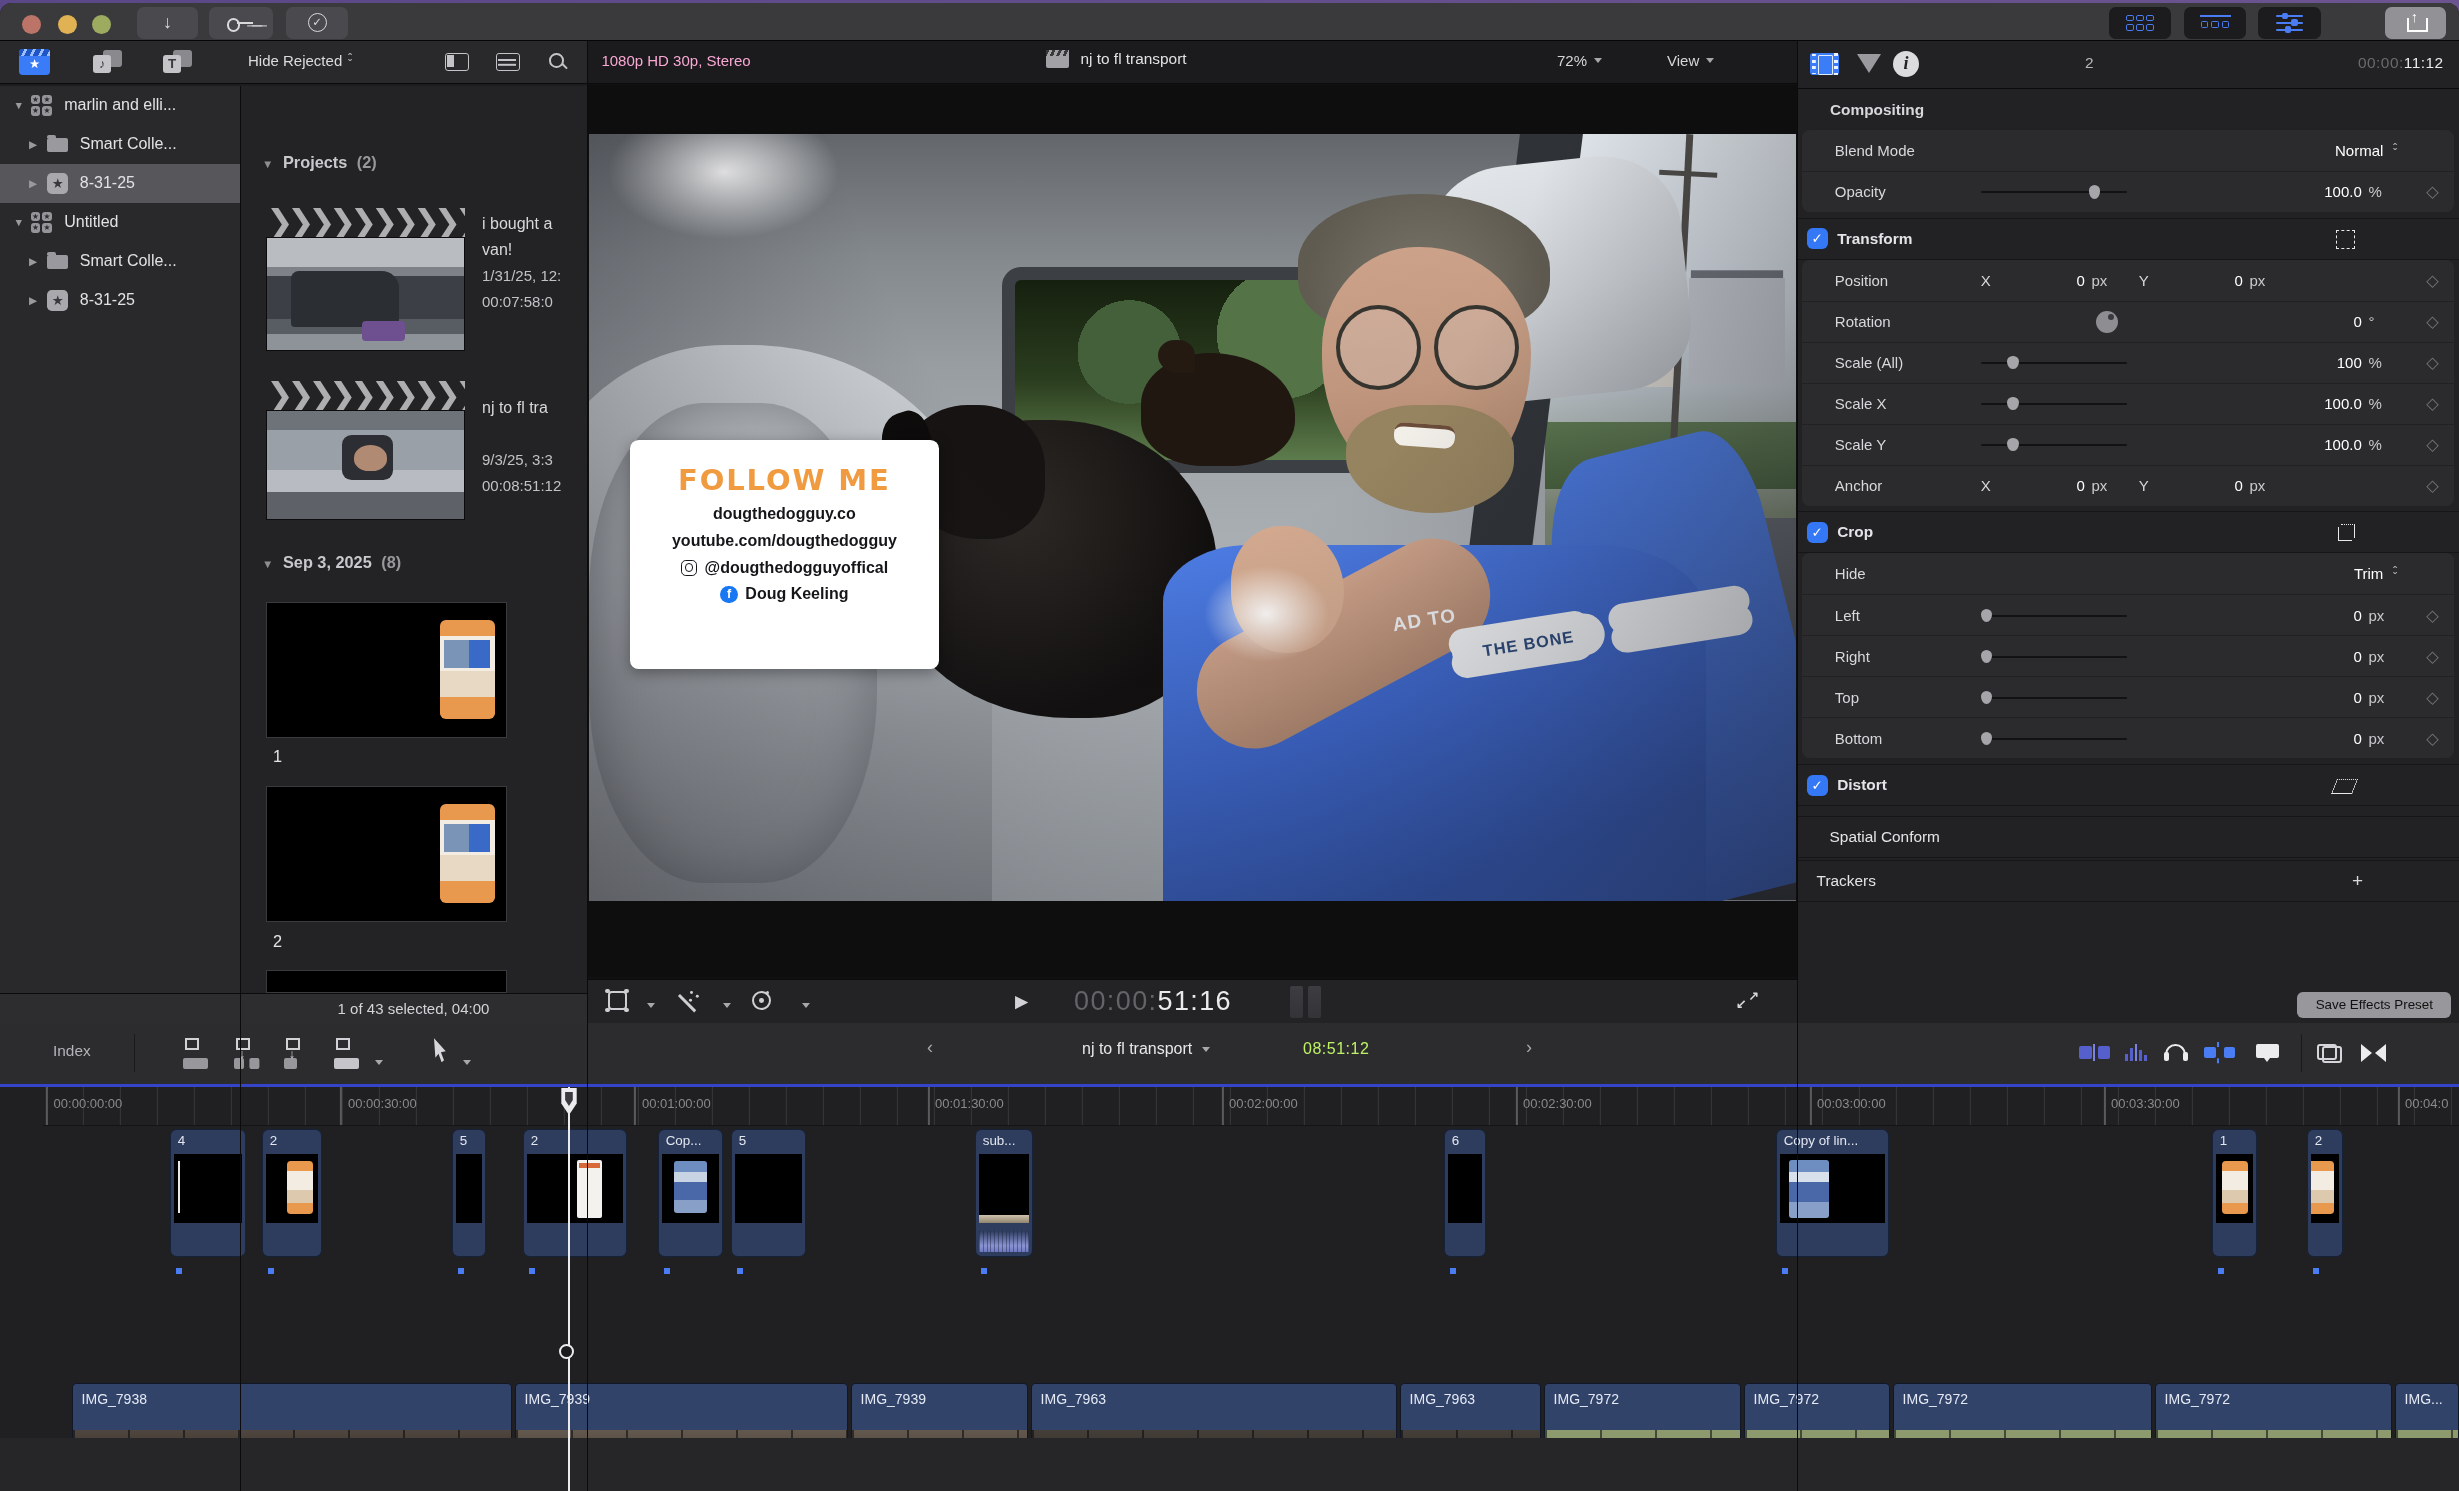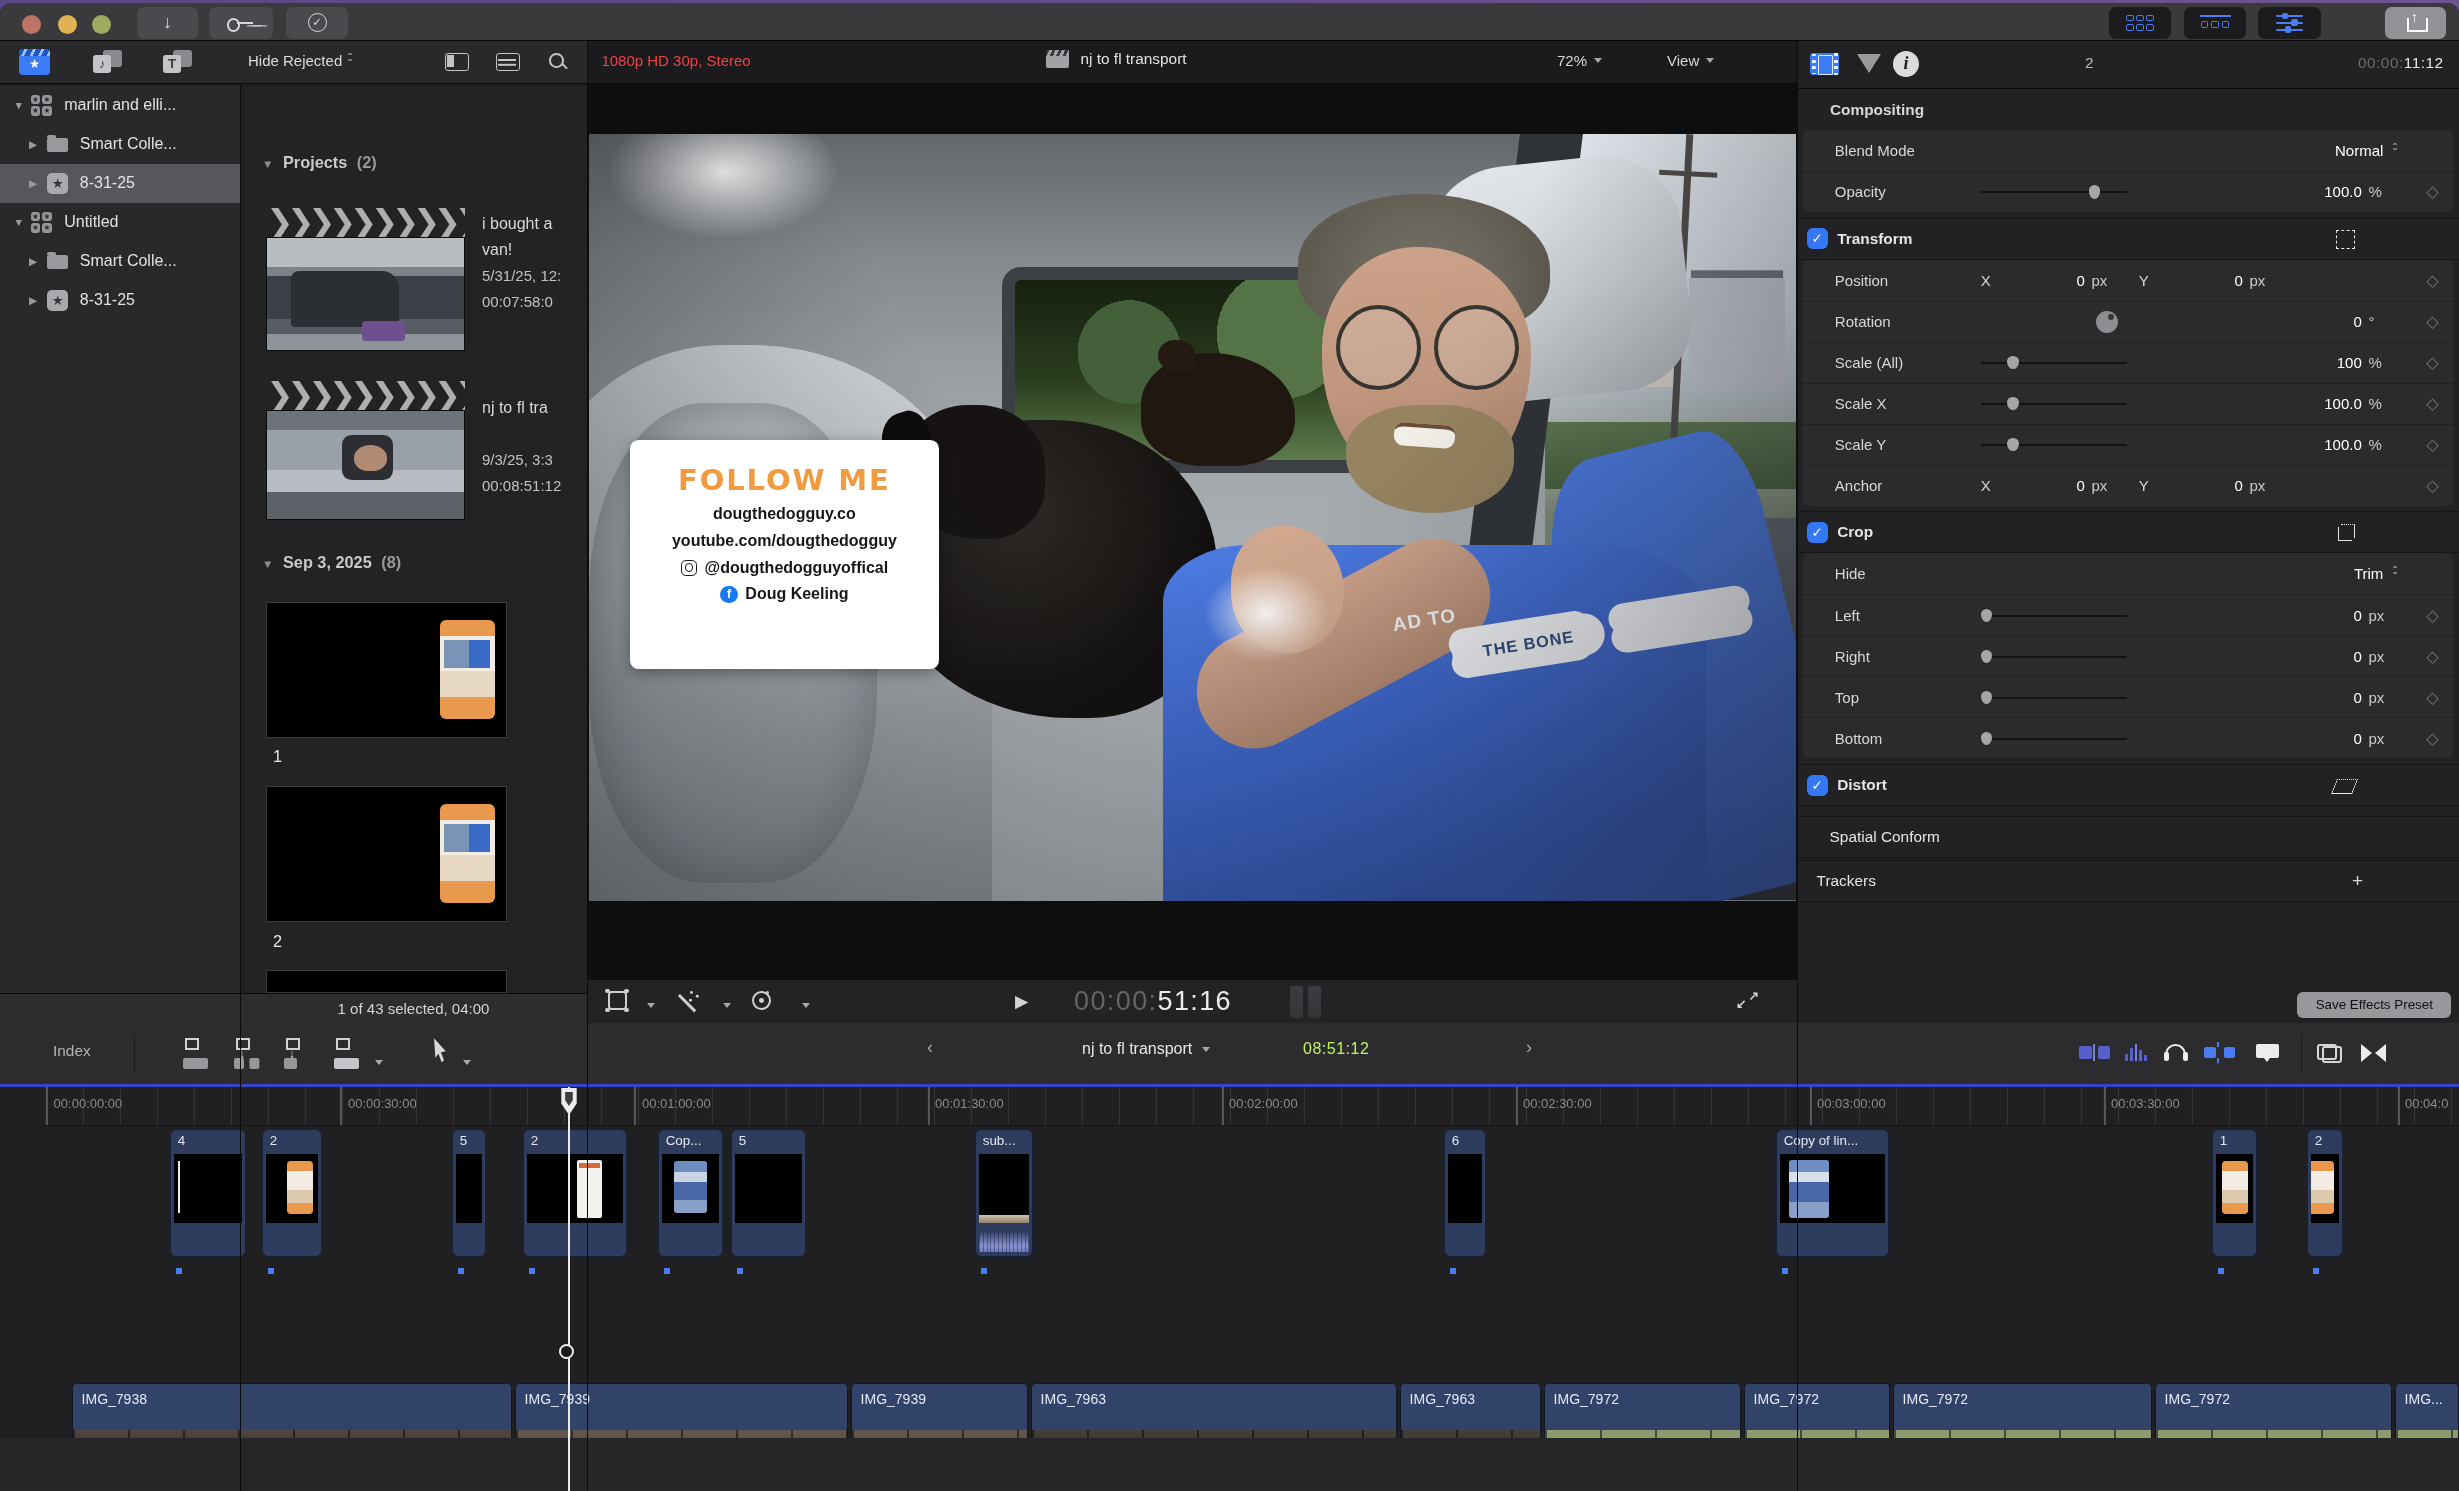--- a/index.html
+++ b/index.html
@@ -111,21 +111,21 @@
   .eclip .ocard { position:absolute; right:11.5px; top:13%; width:55px; height:74%; border-radius:5.8px;
      background:linear-gradient(180deg,#e8994d 0 16%, #f2ece2 16% 52%, #e8d9c4 52% 78%, #e8994d 78%); }
   .eclip .ocard::before { content:""; position:absolute; left:8%; top:20%; width:84%; height:28%; background:linear-gradient(90deg,#7a94b8 0 55%, #3a6ac8 55%); }
   .eclip-num { position:absolute; left:33px; font-size:16.3px; color:#e4e4e7; }
   .statusbar { position:absolute; left:0px; top:990px; width:587px; height:31px; background:#2d2d2f; border-top:1px solid #0b0b0c; z-index:4; }
   .statusbar span { position:absolute; left:240px; width:347px; text-align:center; top:5.8px; font-size:15px; color:#d4d4d8; }
 
   
   .viewer { position:absolute; left:587px; top:38px; width:1210px; height:982px; background:#111112; }
   .vheader { position:absolute; left:0; top:0; width:1210px; height:43px; background:#1b1b1d; border-bottom:1px solid #0b0b0c; }
-  .vformat { position:absolute; left:14.4px; top:11.5px; font-size:15px; color:#ef4444; }
+  .vformat { position:absolute; left:14.4px; top:11.5px; font-size:15px; color:#f9a8d4; }
   .vtitle { position:absolute; left:459px; top:9.6px; display:flex; gap:11.5px; align-items:center; color:#e2e2e5; font-size:15.4px; }
   .mini-clap { position:relative; width:23px; height:18px; background:#a2a2a6; border-radius:1.9px; }
   .mini-clap::before { content:""; position:absolute; left:0; top:0; width:23px; height:5.8px; background:repeating-linear-gradient(115deg,#3a3a3c 0 2.9px,#a2a2a6 2.9px 5.8px); }
   .vzoom { position:absolute; left:970px; top:11.5px; font-size:15px; color:#d6d6da; display:flex; gap:6.7px; align-items:center; }
   .vview { position:absolute; left:1080px; top:11.5px; font-size:15px; color:#d6d6da; display:flex; gap:6.7px; align-items:center; }
   .tri-dn { width:0; height:0; border:4.3px solid transparent; border-top:5.3px solid #a8a8ac; margin-top:3.8px; }
   .vidarea { position:absolute; left:0; top:44px; width:1210px; height:892px; background:#0e0e0f; }
   .vframe { position:absolute; left:1.9px; top:49px; width:1207px; height:767px; overflow:hidden; background:#9aa0a5; }
   
   .v-ceiling { position:absolute; inset:0; background:linear-gradient(180deg,#63676c 0%,#84898e 16%,#989da2 30%,#a6abb0 48%,#b0b5ba 64%,#aab0b5 100%); }
@@ -472,21 +472,21 @@
     <div class="bsection" style="top:67px;">
       <span class="tri-d">▼</span>
       <span>Projects</span>
       <span class="cnt">(2)</span>
     </div>
     <div class="chevband" style="top:121px;"></div>
     <div class="pthumb thumb-van" style="top:151px; height:114px;"></div>
     <div class="pmeta" style="top:125px;">
       <div>i bought a</div>
       <div>van!</div>
-      <div class="sub">5/31/25, 12:</div>
+      <div class="sub">1/31/25, 12:</div>
       <div class="sub">00:07:58:0</div>
     </div>
     <div class="chevband" style="top:294px;"></div>
     <div class="pthumb thumb-selfie" style="top:324px; height:110px;"></div>
     <div class="pmeta" style="top:309px;">
       <div>nj to fl tra</div>
       <div style="height:26px;"></div>
       <div class="sub">9/3/25, 3:3</div>
       <div class="sub">00:08:51:12</div>
     </div>

